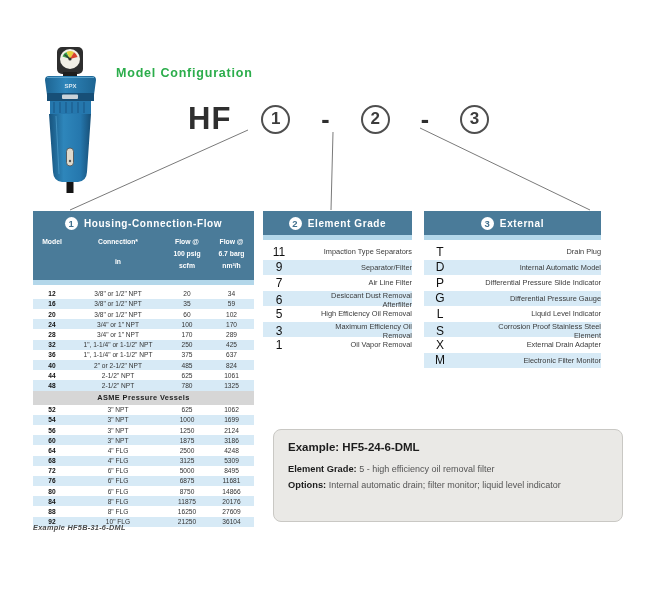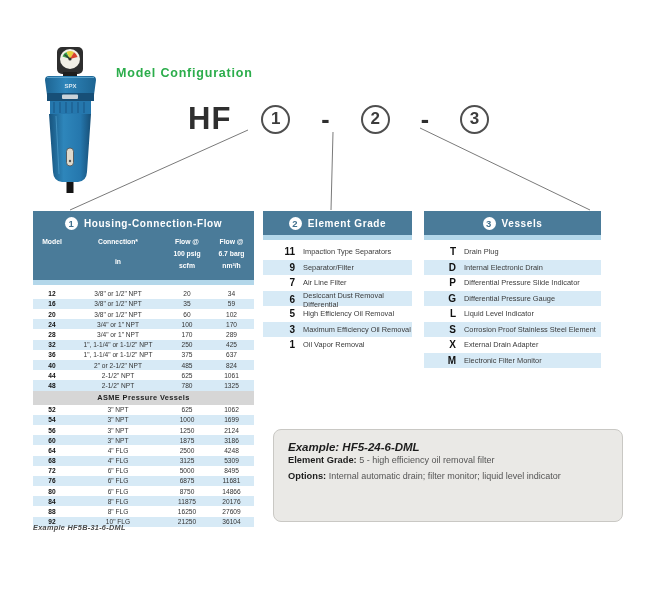--- a/index.html
+++ b/index.html
@@ -39,27 +39,27 @@
 
   .t1row{display:grid;grid-template-columns:38px 94px 44px 45px;height:10.2px;
          align-items:center;font-size:6.6px;color:#333;text-align:center;}
   .t1row .model{font-weight:bold;color:#101010;}
   .odd{background:#d7eaf6;}
   .asme{height:14px;background:#d6d6d6;font-weight:bold;font-size:7.4px;display:flex;
         align-items:center;justify-content:center;color:#1e1e1e;letter-spacing:0.4px;}
 
   .krow{display:grid;grid-template-columns:32px 1fr;height:15.5px;align-items:center;
         font-size:7.4px;color:#3a3a3a;}
-  .krow .code{font-weight:bold;text-align:right;color:#101010;font-size:10px;}
-  .krow .label{text-align:left;padding-left:8px;}
+  .krow .code{font-weight:normal;text-align:center;color:#101010;font-size:12px;}
+  .krow .label{text-align:right;padding-left:8px;margin-left:16px;}
 
   .example{position:absolute;left:273px;top:429px;width:350px;height:93px;
            background:#eae9e6;border:1px solid #c9c8c4;border-radius:8px;
            padding:11px 14px;box-sizing:border-box;}
-  .ex-head{font-style:italic;font-weight:bold;font-size:11.5px;color:#1d1d1d;}
+  .ex-head{font-weight:bold;font-size:11.5px;color:#1d1d1d;margin-bottom:9px;}
   .ex-line{font-size:9px;color:#555;line-height:1.7;}
   .ex-line .lbl{color:#1d1d1d;font-weight:bold;font-size:9.3px;}
 
   .footnote{position:absolute;left:33px;top:522px;font-size:7.3px;font-style:italic;
             font-weight:bold;color:#4a4a4a;line-height:1.55;letter-spacing:0.3px;}
 </style>
 </head>
 <body>
 
 <div class="page">
@@ -313,52 +313,52 @@
         <div class="krow odd">
           <span class="code">9</span>
           <span class="label">Separator/Filter</span>
         </div>
         <div class="krow">
           <span class="code">7</span>
           <span class="label">Air Line Filter</span>
         </div>
         <div class="krow odd">
           <span class="code">6</span>
-          <span class="label">Desiccant Dust Removal Differential</span>
+          <span class="label">Desiccant Dust Removal Afterfilter</span>
         </div>
         <div class="krow">
           <span class="code">5</span>
           <span class="label">High Efficiency Oil Removal</span>
         </div>
         <div class="krow odd">
           <span class="code">3</span>
           <span class="label">Maximum Efficiency Oil Removal</span>
         </div>
         <div class="krow">
           <span class="code">1</span>
           <span class="label">Oil Vapor Removal</span>
         </div>
       </div>
   </div>
 
   <div class="tbl t3">
     <div class="head-blue head-title">
       <span class="head-circle">3</span>
-      <span>Vessels</span>
+      <span>External</span>
     </div>
     <div class="stripe"></div>
     <div class="gap"></div>
     <div id="t3rows">
         <div class="krow">
           <span class="code">T</span>
           <span class="label">Drain Plug</span>
         </div>
         <div class="krow odd">
           <span class="code">D</span>
-          <span class="label">Internal Electronic Drain</span>
+          <span class="label">Internal Automatic Model</span>
         </div>
         <div class="krow">
           <span class="code">P</span>
           <span class="label">Differential Pressure Slide Indicator</span>
         </div>
         <div class="krow odd">
           <span class="code">G</span>
           <span class="label">Differential Pressure Gauge</span>
         </div>
         <div class="krow">

